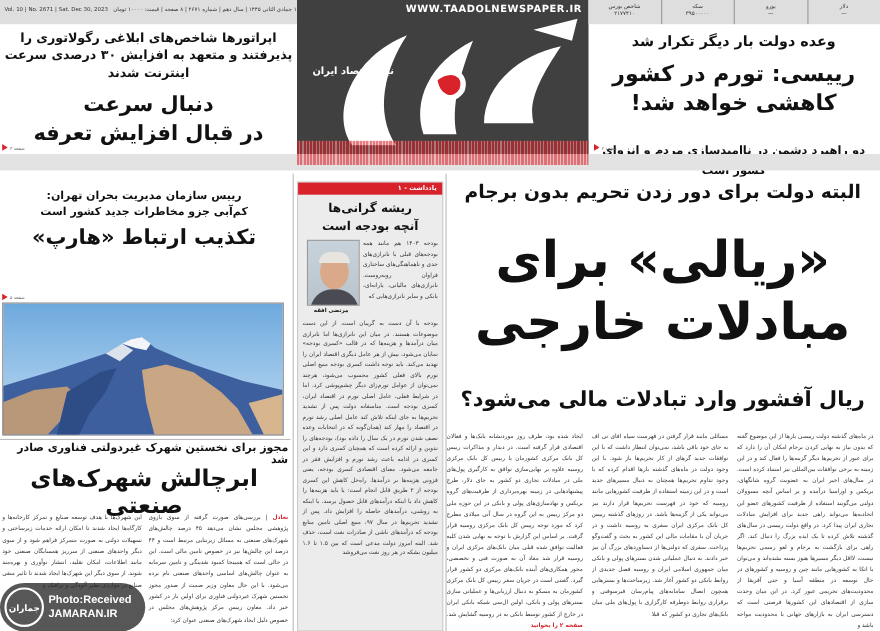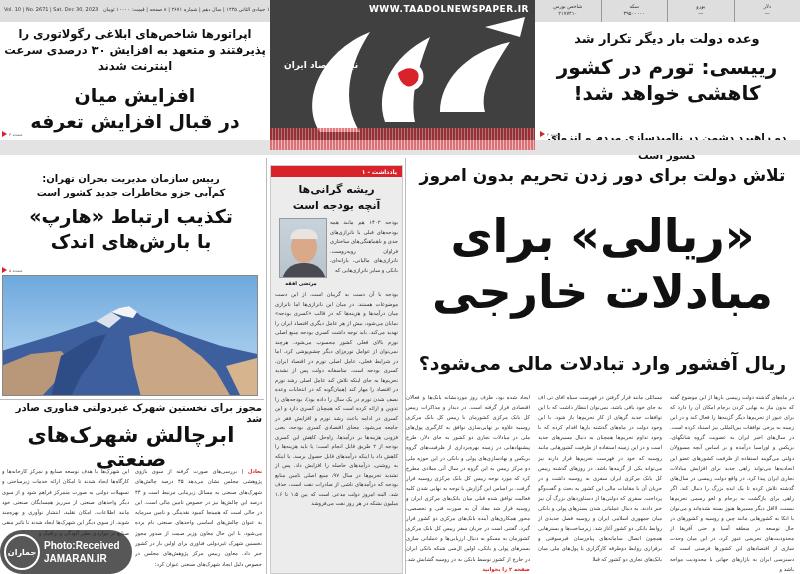--- a/index.html
+++ b/index.html
@@ -183,21 +183,21 @@
     <div>۳۹۵۰۰۰۰۰</div>
   </div>
   <div class="info-cell">
     <div>شاخص بورس</div>
     <div>۲۱۷۷۴۱۰</div>
   </div>
 </div>
 
 <div class="top-story" style="left:4px;top:26px;width:262px;">
   <div class="kicker-bold" style="font-size:11.5px;line-height:16px;">اپراتورها شاخص‌های ابلاغی رگولاتوری را پذیرفتند و متعهد به افزایش ۳۰ درصدی سرعت اینترنت شدند</div>
-  <div class="title-large" style="font-size:19px;margin-top:8px;">افزایش میان</div>
+  <div class="title-large" style="font-size:19px;margin-top:8px;">دنبال سرعت</div>
   <div class="title-large" style="font-size:19px;margin-top:0;">در قبال افزایش تعرفه</div>
 </div>
 <div class="page-ref" style="left:2px;top:131px;">
   <span class="tri"></span>
   <span>صفحه ۳</span>
 </div>
 
 <div class="top-story" style="left:538px;top:30px;width:258px;">
   <div class="kicker-bold">وعده دولت بار دیگر تکرار شد</div>
   <div class="title-large" style="font-size:20px;margin-top:6px;">رییسی: تورم در کشور</div>
@@ -205,21 +205,21 @@
   <div class="sub-bold" style="font-size:10.5px;">دو راهبرد دشمن در ناامیدسازی مردم و انزوای کشور است</div>
 </div>
 <div class="page-ref" style="left:540px;top:131px;">
   <span class="tri"></span>
   <span>صفحه ۲</span>
 </div>
 
 <div class="gray-band"></div>
 <div class="ruler" style="top:140px;height:10px;left:270px;"></div>
 
-<div class="main-kicker">تلاش دولت برای دور زدن تحریم بدون امروز</div>
+<div class="main-kicker">البته دولت برای دور زدن تحریم بدون برجام</div>
 <div class="main-headline">
   <div>«ریالی» برای</div>
   <div>مبادلات خارجی</div>
 </div>
 <div class="main-sub">ریال آفشور وارد تبادلات مالی می‌شود؟</div>
 
 <div class="body-cols">
   <div class="col">در ماه‌های گذشته دولت رییسی بارها از این موضوع گفته که بدون نیاز به نهایی کردن برجام امکان آن را دارد که برای عبور از تحریم‌ها دیگر گزینه‌ها را فعال کند و در این زمینه به برخی توافقات بین‌المللی نیز استناد کرده است. در سال‌های اخیر ایران به عضویت گروه شانگهای، بریکس و اوراسیا درآمده و بر اساس آنچه مسوولان دولتی می‌گویند استفاده از ظرفیت کشورهای عضو این اتحادیه‌ها می‌تواند راهی جدید برای افزایش مبادلات تجاری ایران پیدا کرد. در واقع دولت رییسی در سال‌های گذشته تلاش کرده تا یک ایده بزرگ را دنبال کند. اگر راهی برای بازگشت به برجام و لغو رسمی تحریم‌ها نیست، لااقل دیگر مسیرها هنوز بسته نشده‌اند و می‌توان با اتکا به کشورهایی مانند چین و روسیه و کشورهای در حال توسعه در منطقه آسیا و حتی آفریقا از محدودیت‌های تحریمی عبور کرد. در این میان وحدت سازی از اقتصادهای این کشورها فرصتی است که دسترسی ایران به بازارهای جهانی با محدودیت مواجه باشد و</div>
   <div class="col">مسائلی مانند قرار گرفتن در فهرست سیاه افای تی اف به جای خود باقی باشد، نمی‌توان انتظار داشت که با این توافقات جدید گرهای از کار تحریم‌ها باز شود. با این وجود دولت در ماه‌های گذشته بارها اقدام کرده که با وجود تداوم تحریم‌ها همچنان به دنبال مسیرهای جدید است و در این زمینه استفاده از ظرفیت کشورهایی مانند روسیه که خود در فهرست تحریم‌ها قرار دارند نیز می‌تواند یکی از گزینه‌ها باشد. در روزهای گذشته رییس کل بانک مرکزی ایران سفری به روسیه داشت و در جریان آن با مقامات مالی این کشور به بحث و گفت‌وگو پرداخت. سفری که دولتی‌ها از دستاوردهای بزرگ آن نیز خبر دادند. به دنبال عملیاتی شدن بسترهای پولی و بانکی میان جمهوری اسلامی ایران و روسیه فصل جدیدی از روابط بانکی دو کشور آغاز شد. زیرساخت‌ها و بسترهایی همچون اتصال سامانه‌های پیام‌رسان فیرسوفتی و برقراری روابط دوطرفه کارگزاری با پول‌های ملی میان بانک‌های تجاری دو کشور که قبلا</div>
   <div class="col">
@@ -247,21 +247,20 @@
   </div>
   <div class="ed-text" style="height:265px;overflow:hidden;">بودجه با آن دست به گریبان است، از این دست موضوعات هستند. در میان این ناترازی‌ها اما ناترازی میان درآمدها و هزینه‌ها که در قالب «کسری بودجه» نمایان می‌شود، بیش از هر عامل دیگری اقتصاد ایران را تهدید می‌کند. باید توجه داشت کسری بودجه منبع اصلی تورم بالای فعلی کشور محسوب می‌شود، هرچند نمی‌توان از عوامل تورم‌زای دیگر چشم‌پوشی کرد. اما در شرایط فعلی، عامل اصلی تورم در اقتصاد ایران، کسری بودجه است. متاسفانه دولت پس از تشدید تحریم‌ها به جای اینکه تلاش کند عامل اصلی رشد تورم در اقتصاد را مهار کند (همان‌گونه که در انتخابات وعده نصف شدن تورم در یک سال را داده بود)، بودجه‌های را تدوین و ارائه کرده است که همچنان کسری دارد و این کسری در ادامه باعث رشد تورم و افزایش فقر در جامعه می‌شود. معنای اقتصادی کسری بودجه، یعنی فزونی هزینه‌ها بر درآمدها. راه‌حل کاهش این کسری بودجه از ۲ طریق قابل انجام است: یا باید هزینه‌ها را کاهش داد یا اینکه درآمدهای قابل حصول برسد. با اینکه به روشنی، درآمدهای حاصله را افزایش داد. پس از تشدید تحریم‌ها در سال ۹۷، منبع اصلی تامین منابع بودجه که درآمدهای ناشی از صادرات نفت است، حذف شد. البته امروز دولت مدعی است که بین ۱.۵ تا ۱.۶ میلیون بشکه در هر روز نفت می‌فروشد</div>
 </div>
 
 <div class="left-kicker">
   <div>رییس سازمان مدیریت بحران تهران:</div>
   <div>کم‌آبی جزو مخاطرات جدید کشور است</div>
 </div>
 <div class="left-headline">
   <div>تکذیب ارتباط «هارپ»</div>
-  <div>با بارش‌های اندک</div>
 </div>
 <div class="page-ref" style="left:2px;top:267px;">
   <span class="tri"></span>
   <span>صفحه ۵</span>
 </div>
 
 <div class="mountain">
   <svg width="256" height="121" viewBox="0 0 256 121">
     <polygon points="0,75 50,60 95,45 118,32 128,30 140,40 175,55 220,70 256,78 256,121 0,121" fill="#3d5f9e"></polygon>
     <polygon points="110,36 118,32 128,30 136,36 132,42 122,40" fill="#f2f4f7"></polygon>

